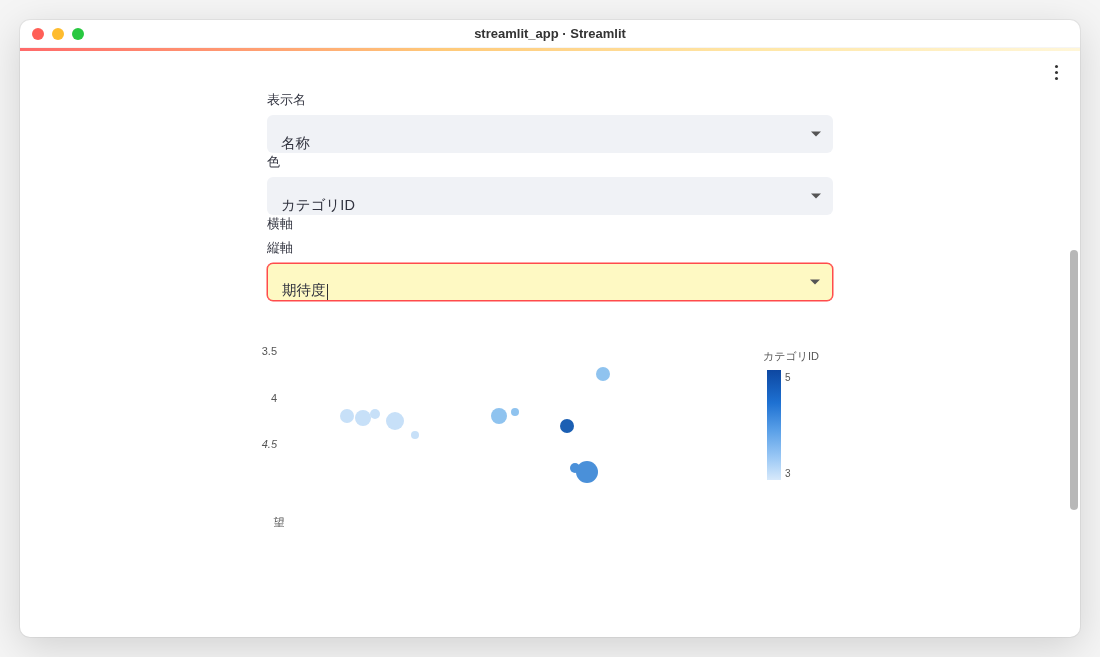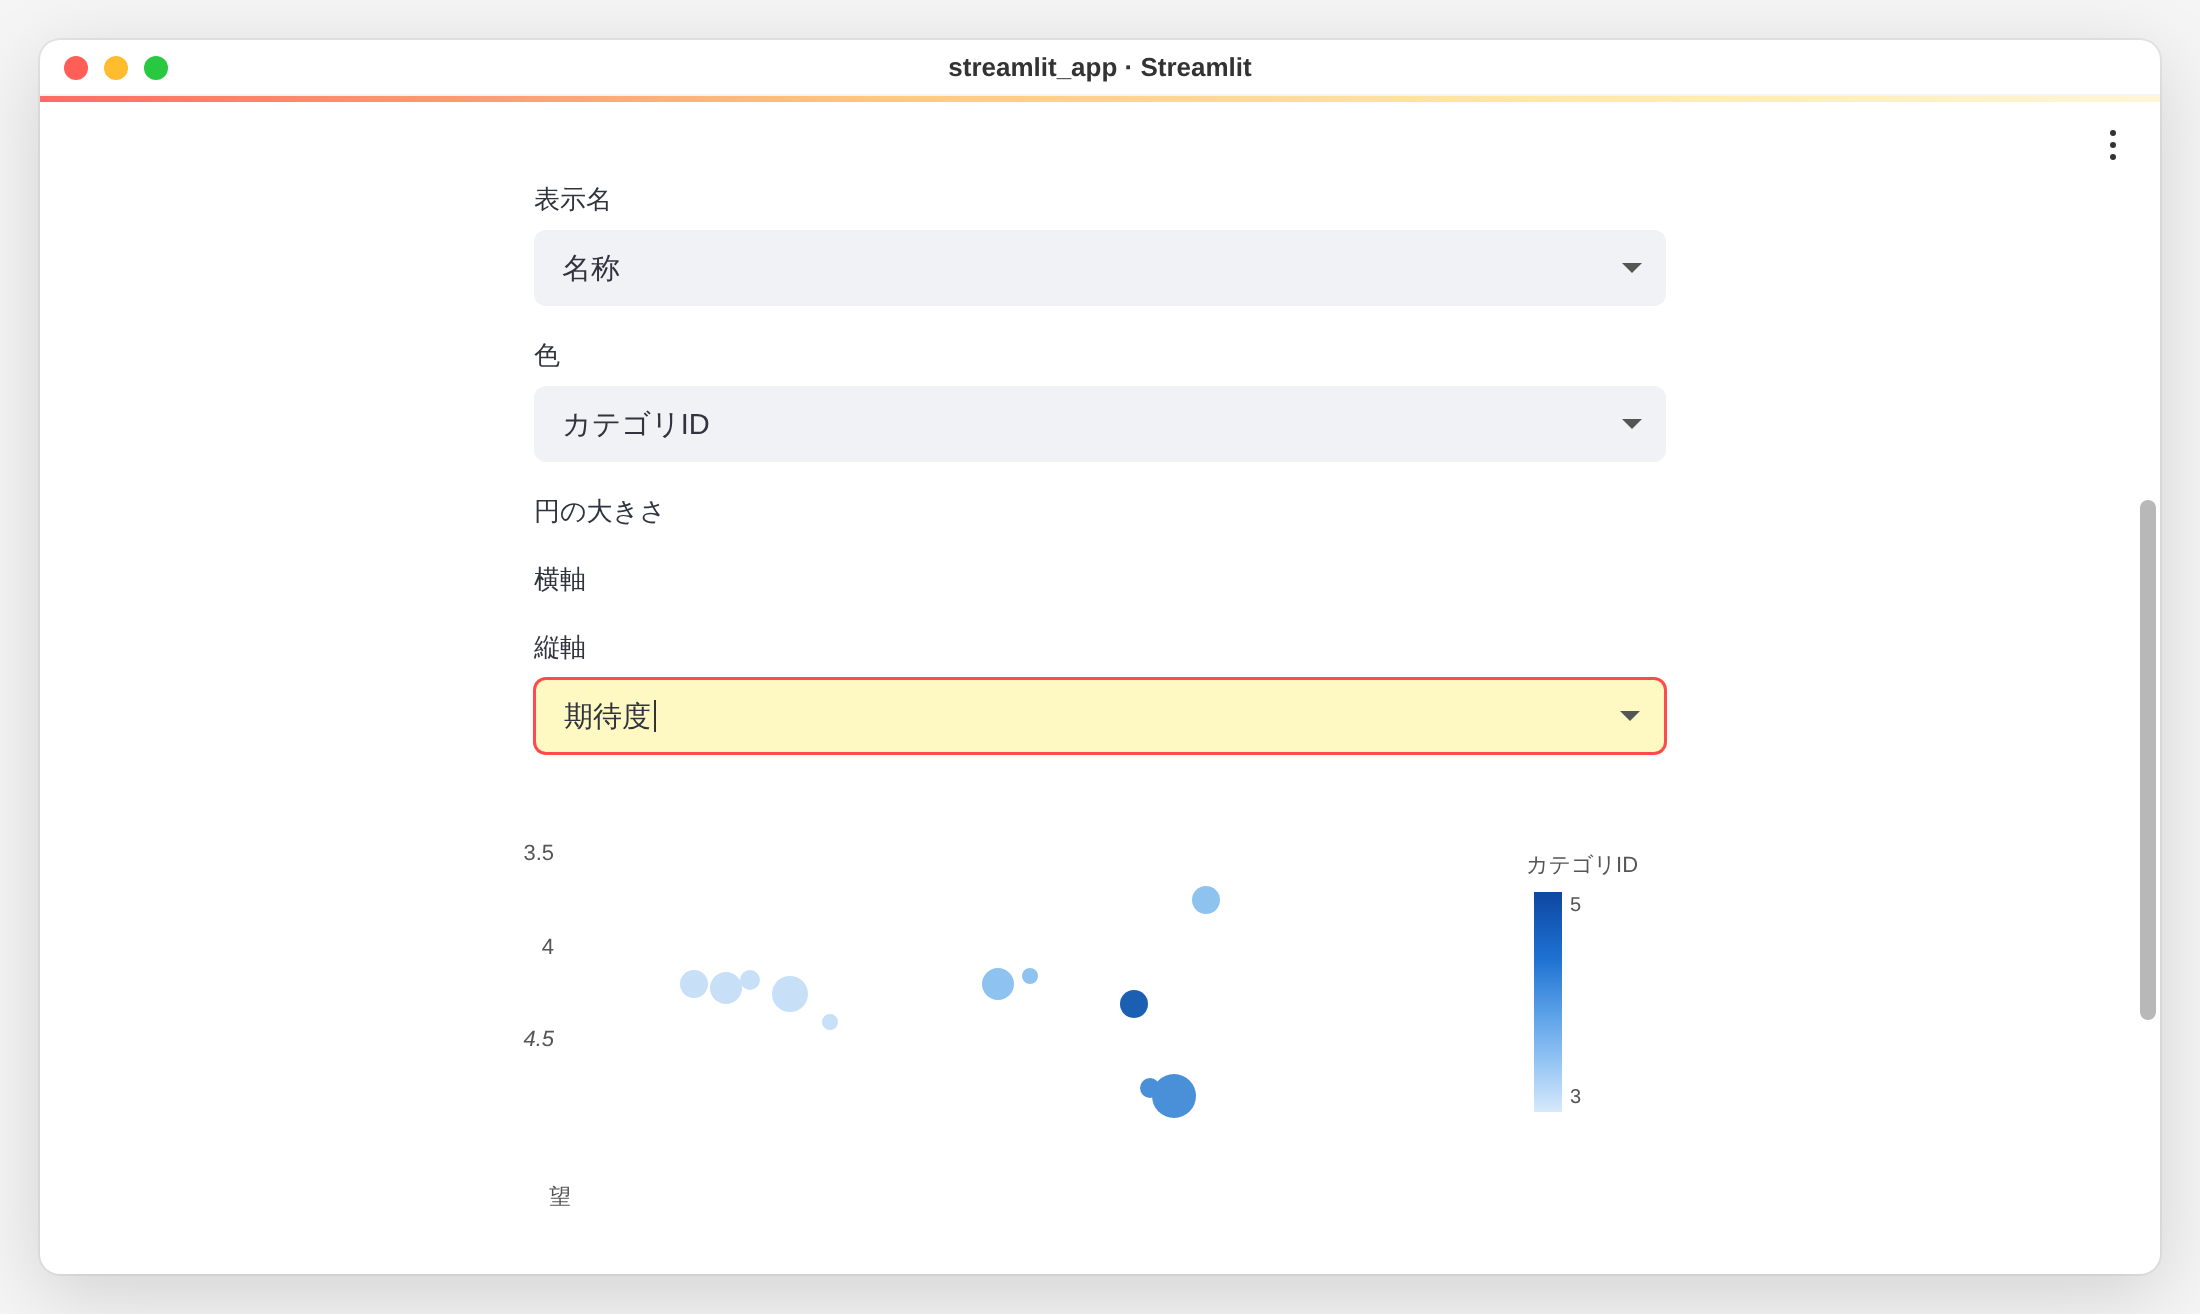--- a/index.html
+++ b/index.html
@@ -60,34 +60,34 @@
     .content {
       flex: 1;
       overflow-y: auto;
       padding: 40px 0 0 0;
       position: relative;
     }
     .form-area {
       width: 566px;
       margin: 0 auto;
     }
-    .field { margin-bottom: 16px; }
+    .field { }
     .field-label {
       font-size: 13px;
       color: #31333f;
       margin-bottom: 6px;
       display: block;
     }
     .select {
       position: relative;
       background: #f0f2f6;
       border-radius: 6px;
       height: 38px;
       display: flex;
-      align-items: center;
+      align-items: flex-end;
       padding: 0 33px 0 14px;
       font-size: 14.5px;
       color: #31333f;
       cursor: pointer;
     }
     .select.focused {
       background: #fef9c3;
       border: 1px solid #ff4b4b;
       box-shadow: 0 0 0 0.5px #ff4b4b;
     }
@@ -208,21 +208,20 @@
 
       <div class="field">
         <label class="field-label">色</label>
         <div class="select">
           <span>カテゴリID</span>
           <span class="caret"></span>
         </div>
       </div>
 
       <div class="field">
-        <label class="field-label">円の大きさ</label>
       </div>
 
       <div class="field">
         <label class="field-label">横軸</label>
       </div>
 
       <div class="field">
         <label class="field-label">縦軸</label>
         <div class="select focused">
           <span>期待度</span>

